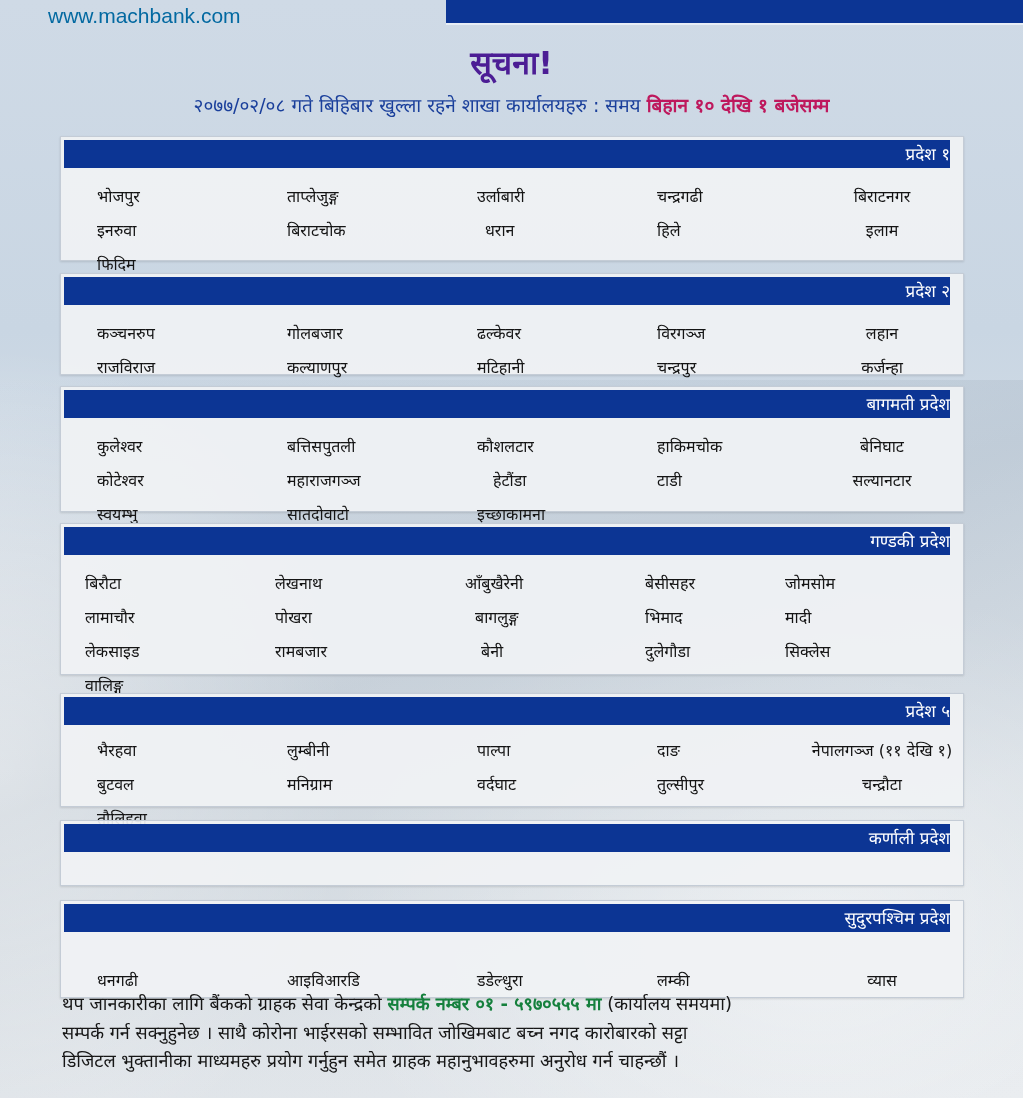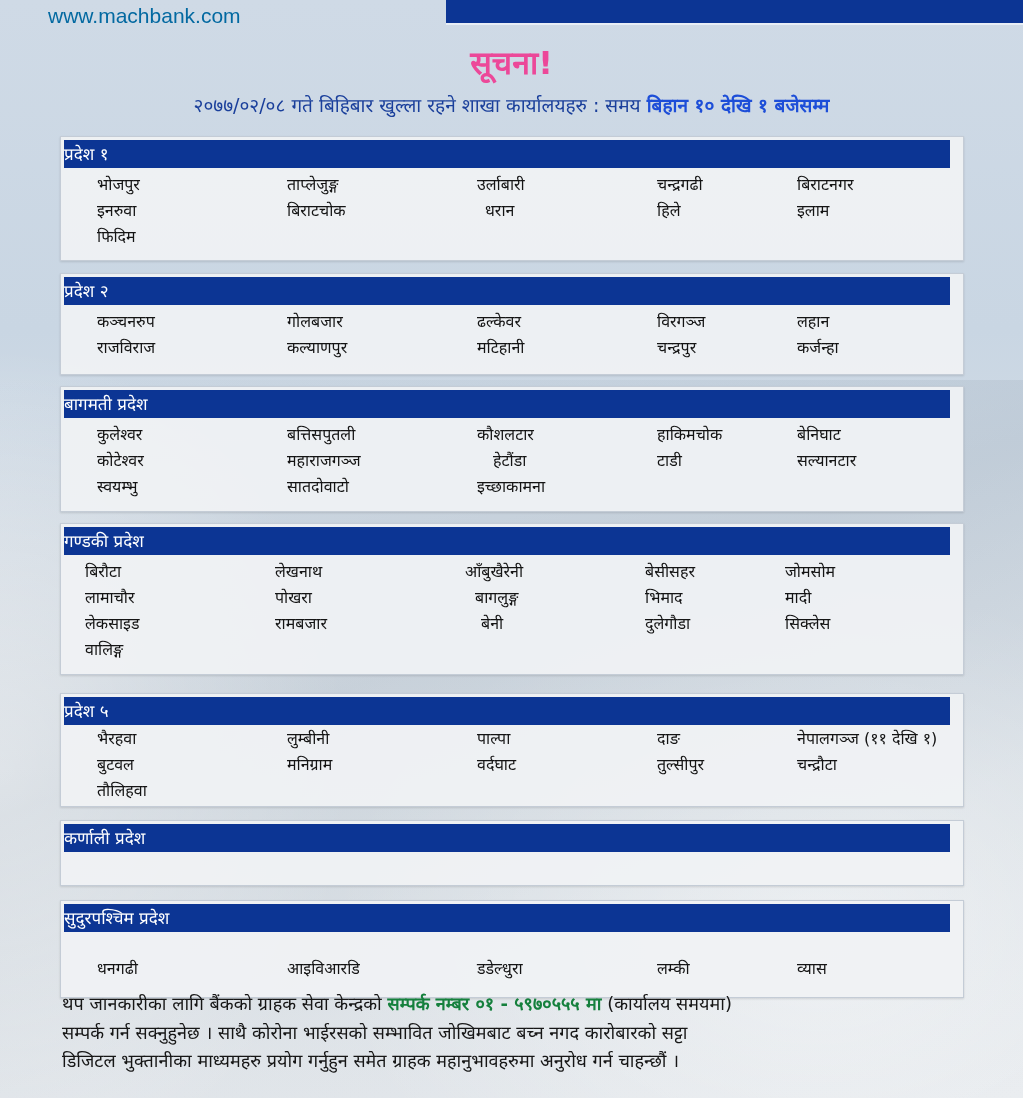--- a/index.html
+++ b/index.html
@@ -24,53 +24,54 @@
     font-family: "Liberation Sans", sans-serif;
     font-size: 21px; color: #0369a1;
   }
   .top-bar {
     position: absolute; left: 446px; top: 0; width: 577px; height: 25px;
     background: #0c3594;
     border-bottom: 2px solid #e8eef6;
   }
   .title {
     position: absolute; left: 0; width: 1023px; top: 40px;
-    text-align: center; font-size: 32px; font-weight: bold; color: #ec4899;
+    text-align: center; font-size: 32px; font-weight: bold; color: #4c1d95;
   }
   .subtitle {
     position: absolute; left: 0; width: 1023px; top: 92px;
     text-align: center; font-size: 19px; color: #1a3f9b;
   }
-  .subtitle b { font-weight: bold; color: #1d4ed8; }
+  .subtitle b { font-weight: bold; color: #be185d; }
   .panel {
     position: absolute; left: 60px; width: 904px;
     background: rgba(240,242,244,0.93);
     border: 1px solid #c4ccd6;
     box-shadow: 0 1px 2px rgba(0,0,0,0.12);
   }
   .panel-head {
     margin: 3px 13px 0 3px;
     height: 28px;
     background: #0c3594;
-    color: #fff; text-align: left;
+    color: #fff; text-align: right;
     font-size: 17px; line-height: 28px;
   }
   .grid {
     display: grid;
     grid-template-columns: 190px 190px 180px 140px 170px;
     padding: 4px 36px 0 36px;
     justify-content: space-between;
-    row-gap: 0;
+    row-gap: 8px;
+    margin-top: 12px;
   }
   .cell {
     font-size: 16px; line-height: 26px; color: #141414;
     white-space: nowrap;
   }
   .cell.c3 { text-align: left; }
-  .cell.c5 { text-align: left; }
+  .cell.c5 { text-align: center; }
   .grid.gandaki .cell.c5 { text-align: left; }
   .footer {
     position: absolute; left: 62px; top: 990px; width: 950px;
     font-size: 18px; line-height: 28.5px; color: #161616;
   }
   .footer .red { color: #15803d; font-weight: bold; }
 </style>
 </head>
 <body>
 

